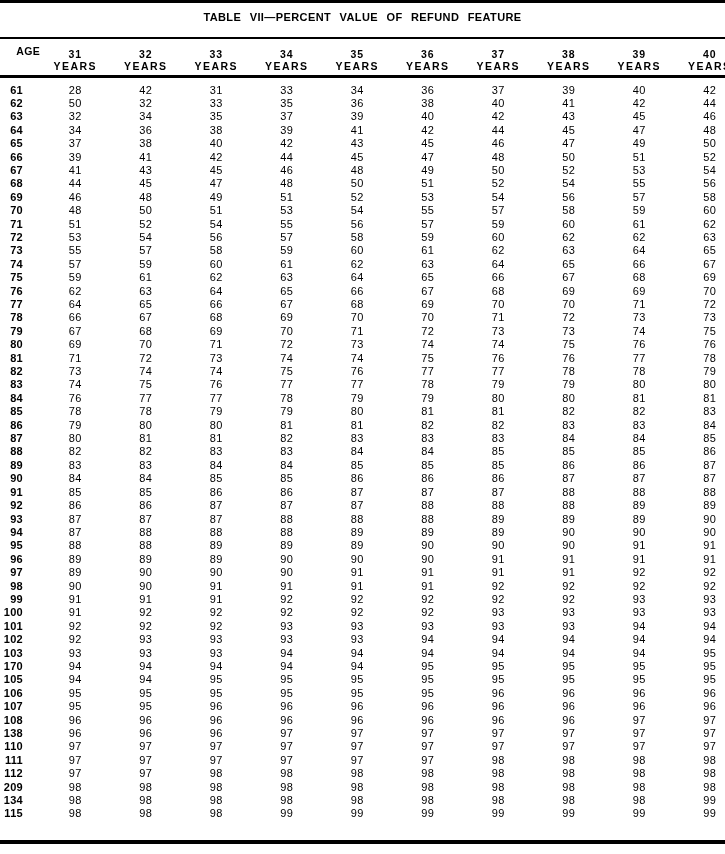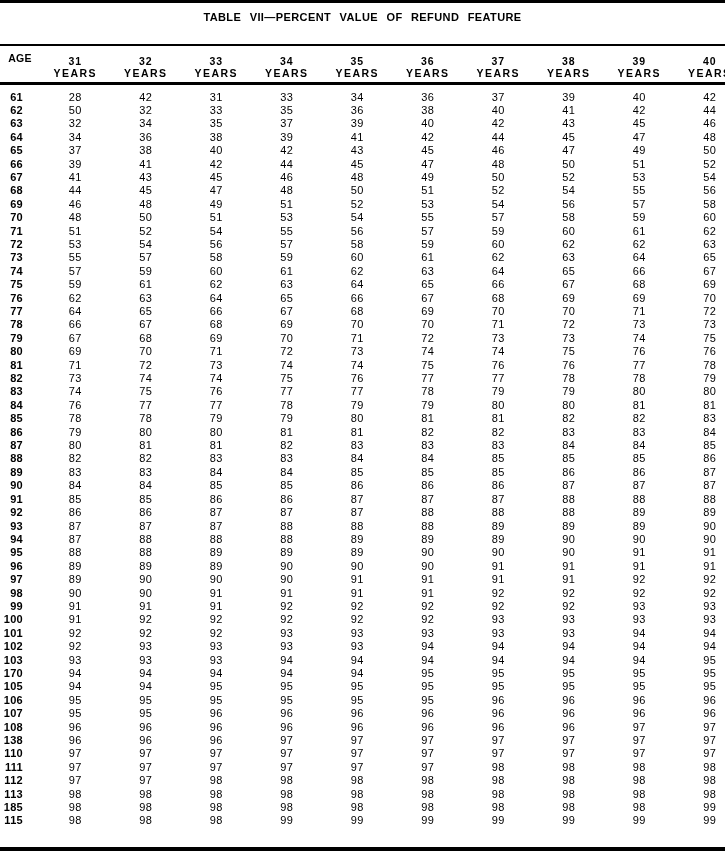--- a/index.html
+++ b/index.html
@@ -6,21 +6,21 @@
   html,body { width:725px; height:854px; }
   body {
     background:#ffffff;
     color:#000000;
     font-family:"Liberation Sans", sans-serif;
     overflow:hidden;
     position:relative;
   }
   .rule-top { height:3px; background:#000; }
   .title-block {
-    height:41px;
+    height:34px;
     padding-top:8px;
     text-align:center;
   }
   .title-line {
     font-weight:bold;
     font-size:11px;
     line-height:13px;
     letter-spacing:0.4px;
     word-spacing:5px;
   }
@@ -37,21 +37,21 @@
   thead { border-bottom:3px solid #000; }
   thead th {
     font-weight:bold;
     font-size:10.5px;
     letter-spacing:0.8px;
     text-align:center;
     vertical-align:bottom;
     white-space:nowrap;
   }
   th.age-h {
-    text-align:center;
+    text-align:right;
     vertical-align:top;
     padding-top:7px;
     letter-spacing:0.3px;
   }
   tr.hdr-num th { height:21px; padding-top:6px; }
   tr.hdr-yrs th { height:16px; vertical-align:top; letter-spacing:1.5px; }
 
   tbody td {
     height:13.4px;
     font-size:11px;
@@ -796,34 +796,34 @@
         <td class="val">98</td>
         <td class="val">98</td>
         <td class="val">98</td>
         <td class="val">98</td>
         <td class="val">98</td>
         <td class="val">98</td>
         <td class="val">98</td>
         <td class="val">98</td>
       </tr>
       <tr>
-        <td class="age">113</td>
-        <td class="val">98</td>
-        <td class="val">98</td>
-        <td class="val">98</td>
-        <td class="val">98</td>
-        <td class="val">98</td>
-        <td class="val">98</td>
-        <td class="val">98</td>
-        <td class="val">98</td>
-        <td class="val">98</td>
-        <td class="val">98</td>
-      </tr>
-      <tr>
-        <td class="age">185</td>
+        <td class="age">209</td>
+        <td class="val">98</td>
+        <td class="val">98</td>
+        <td class="val">98</td>
+        <td class="val">98</td>
+        <td class="val">98</td>
+        <td class="val">98</td>
+        <td class="val">98</td>
+        <td class="val">98</td>
+        <td class="val">98</td>
+        <td class="val">98</td>
+      </tr>
+      <tr>
+        <td class="age">134</td>
         <td class="val">98</td>
         <td class="val">98</td>
         <td class="val">98</td>
         <td class="val">98</td>
         <td class="val">98</td>
         <td class="val">98</td>
         <td class="val">98</td>
         <td class="val">98</td>
         <td class="val">98</td>
         <td class="val">99</td>

